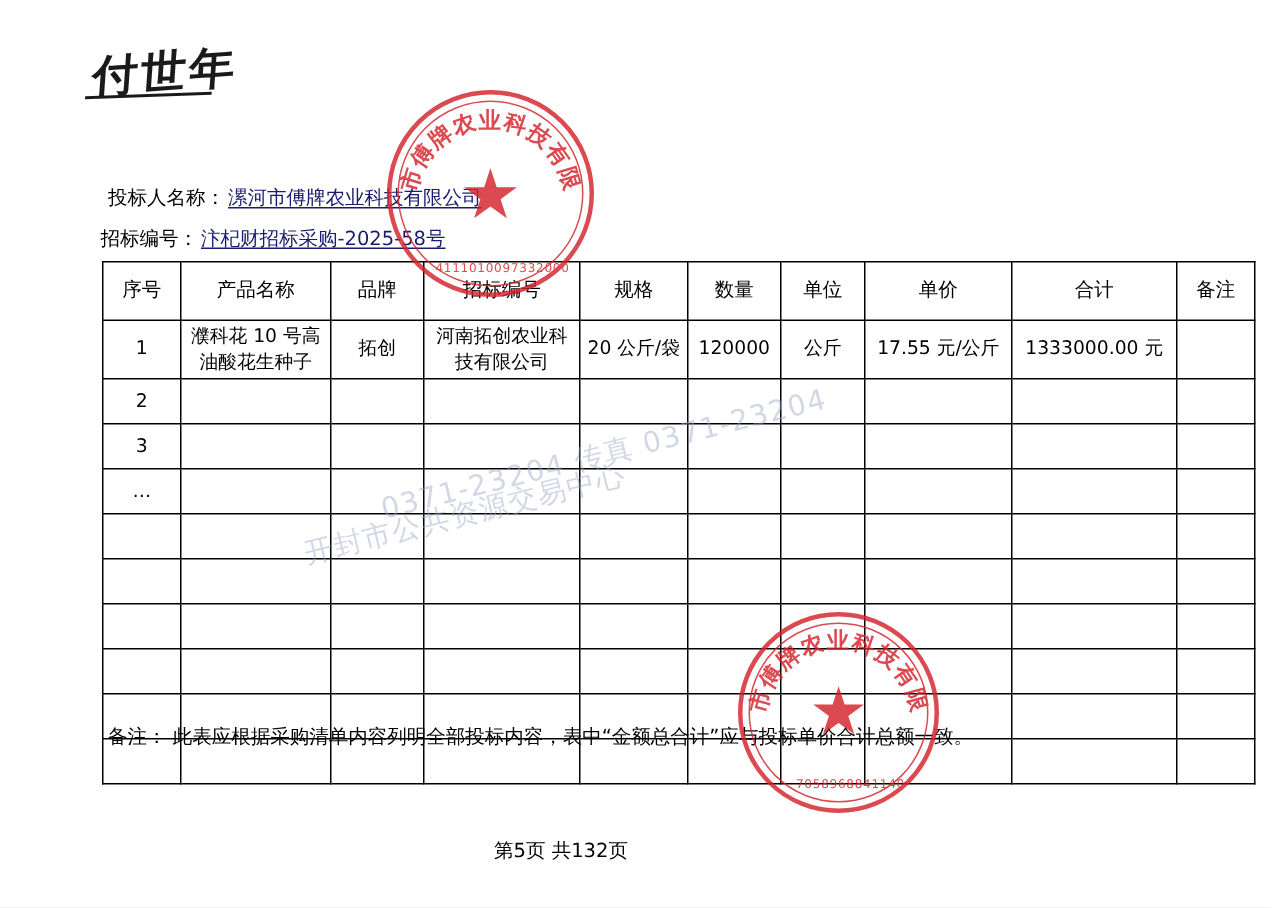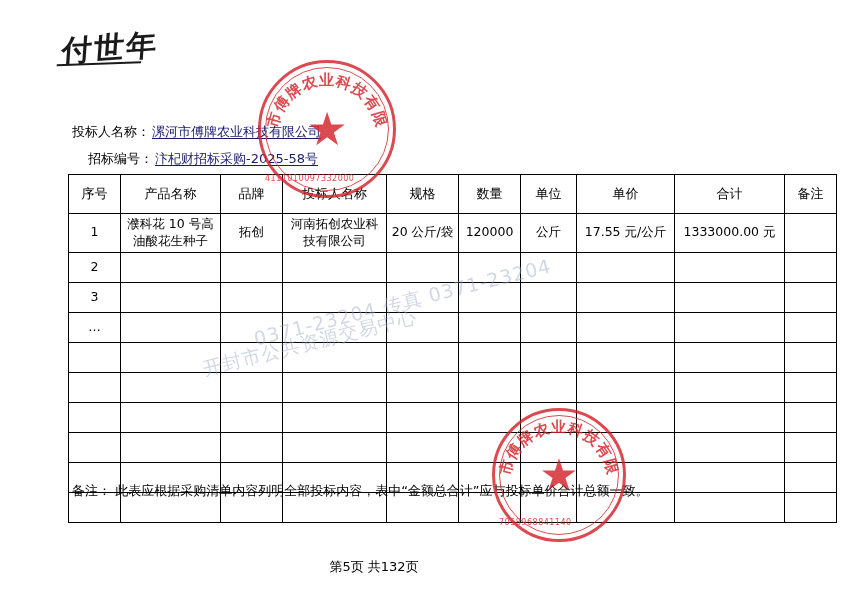--- a/index.html
+++ b/index.html
@@ -63,21 +63,21 @@
     white-space: nowrap;
   }
   .meta-line .label { color: #000; }
   .meta-line .value {
     color: #1a1a6e;
     text-decoration: underline;
     text-underline-offset: 2px;
     padding: 0 2px;
   }
   #meta-bidder { left: 72px; top: 123px; }
-  #meta-code   { left: 88px; top: 150px; }
+  #meta-code   { left: 67px; top: 150px; }
 
   
   table.quote {
     position: absolute;
     left: 68px;
     top: 174px;
     width: 718px;
     border-collapse: collapse;
     table-layout: fixed;
   }
@@ -148,24 +148,24 @@
     position: absolute;
     left: 50%;
     top: 50%;
     transform: translate(-50%,-50%);
     color: #d4232a;
     font-size: 44px;
     line-height: 1;
   }
   .seal .code {
     position: absolute;
-    left: 4px;
+    left: 16px;
     right: 0;
     bottom: 12px;
-    text-align: left;
+    text-align: center;
     font-size: 8px;
     letter-spacing: .5px;
   }
   .seal-arc {
     position: absolute;
     left: 0; top: 0;
     width: 100%; height: 100%;
   }
   .seal-arc text {
     fill: #d4232a;
@@ -223,21 +223,21 @@
       <col style="width:56px">
       <col style="width:98px">
       <col style="width:110px">
       <col style="width:52px">
     </colgroup>
     <thead>
       <tr>
         <td>序号</td>
         <td>产品名称</td>
         <td>品牌</td>
-        <td>投标人名称</td>
+        <td>招标编号</td>
         <td>规格</td>
         <td>数量</td>
         <td>单位</td>
         <td>单价</td>
         <td>合计</td>
         <td>备注</td>
       </tr>
     </thead>
     <tbody>
       <tr class="tall">

